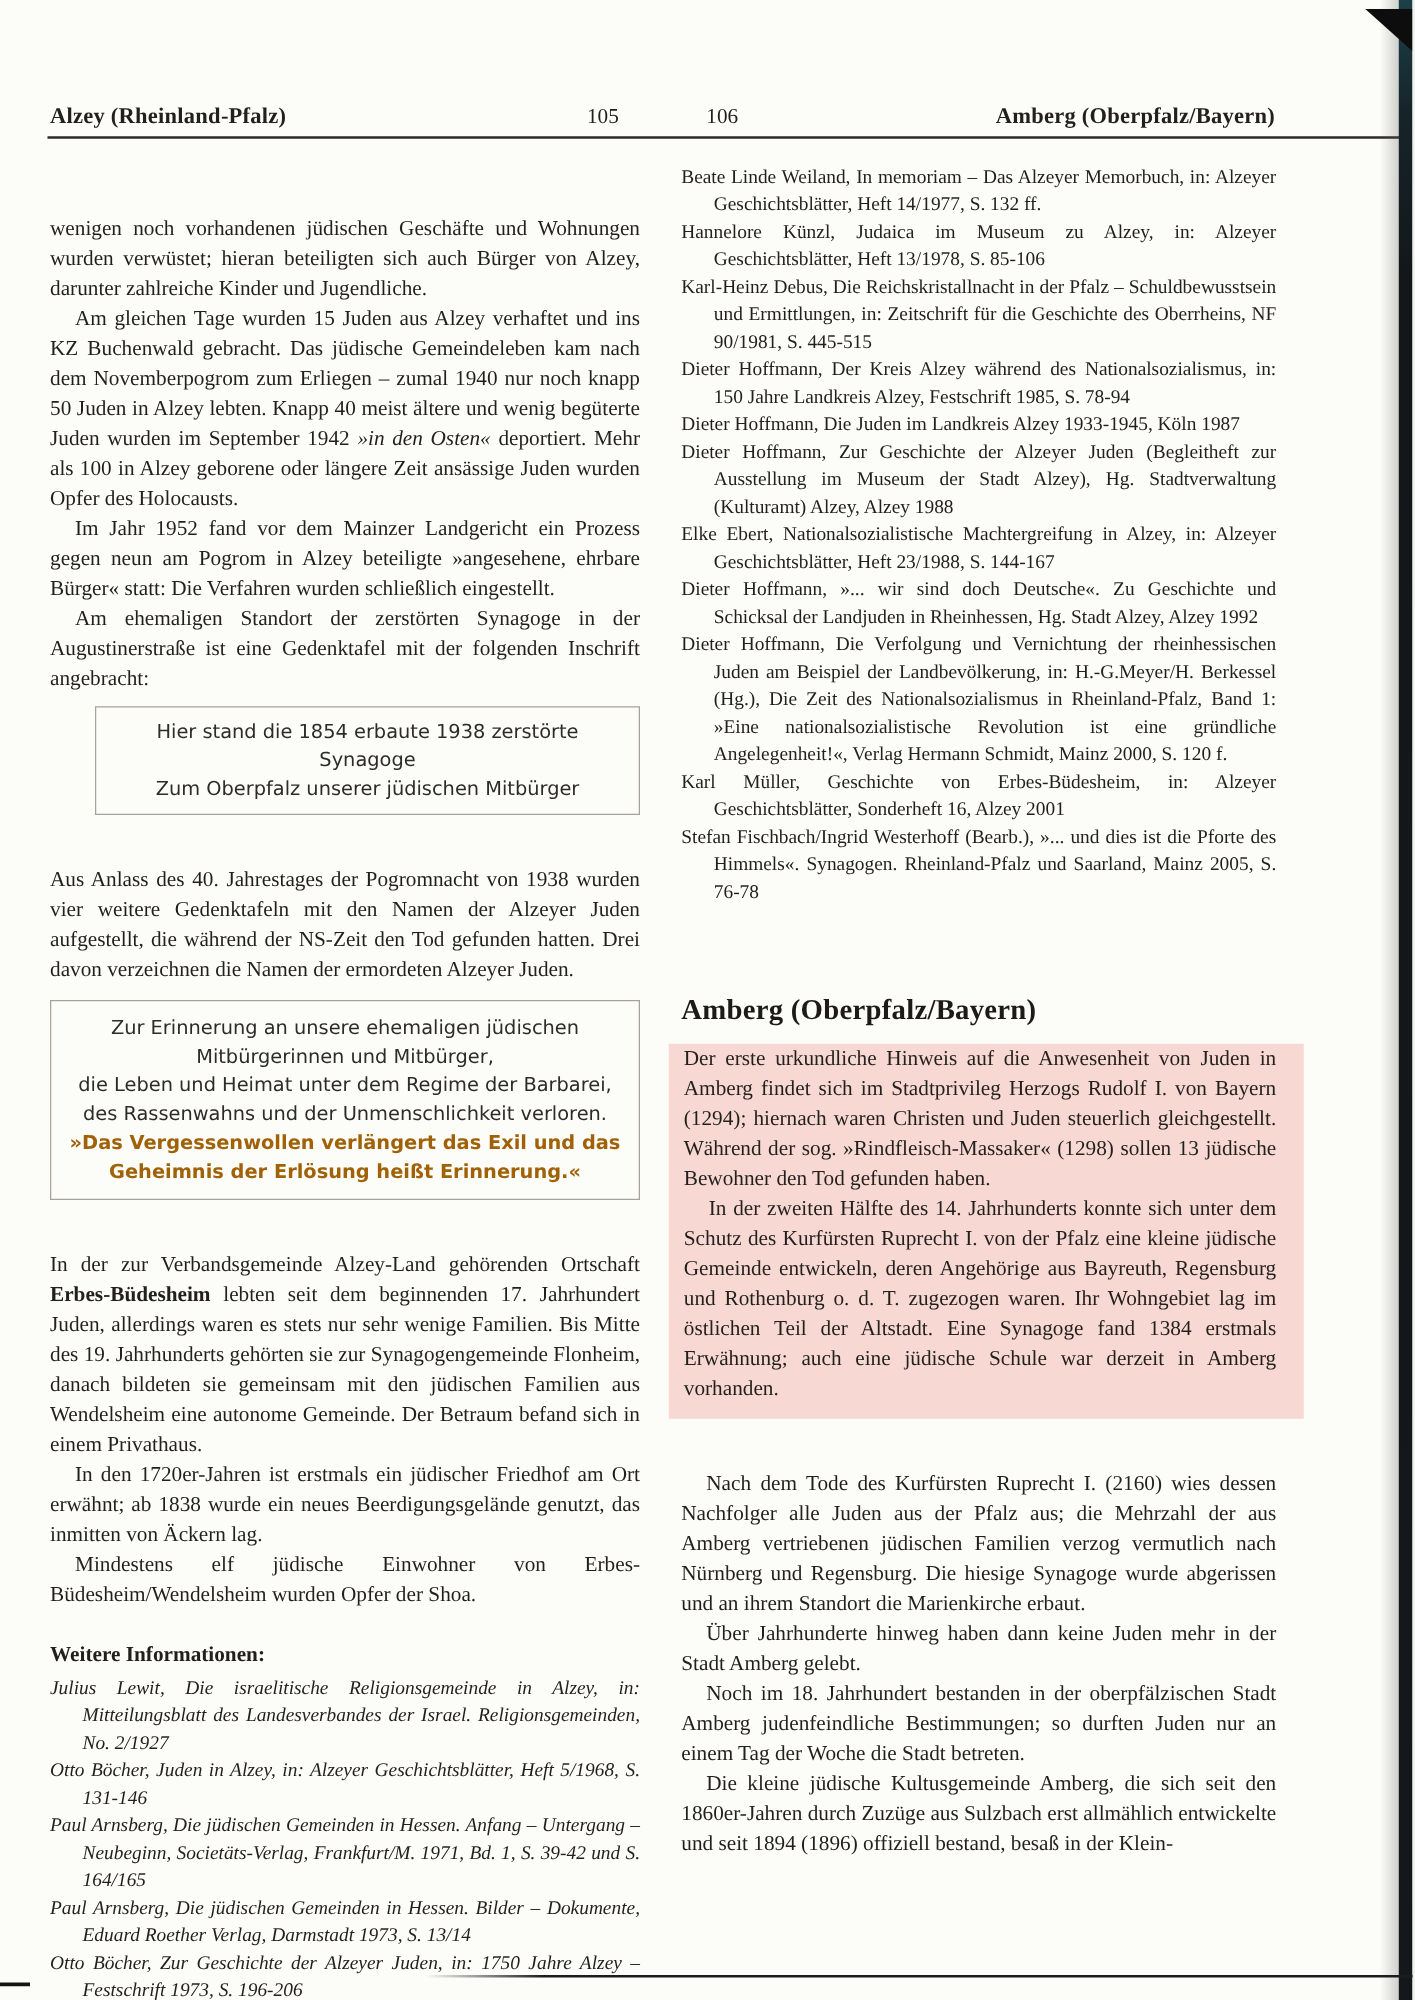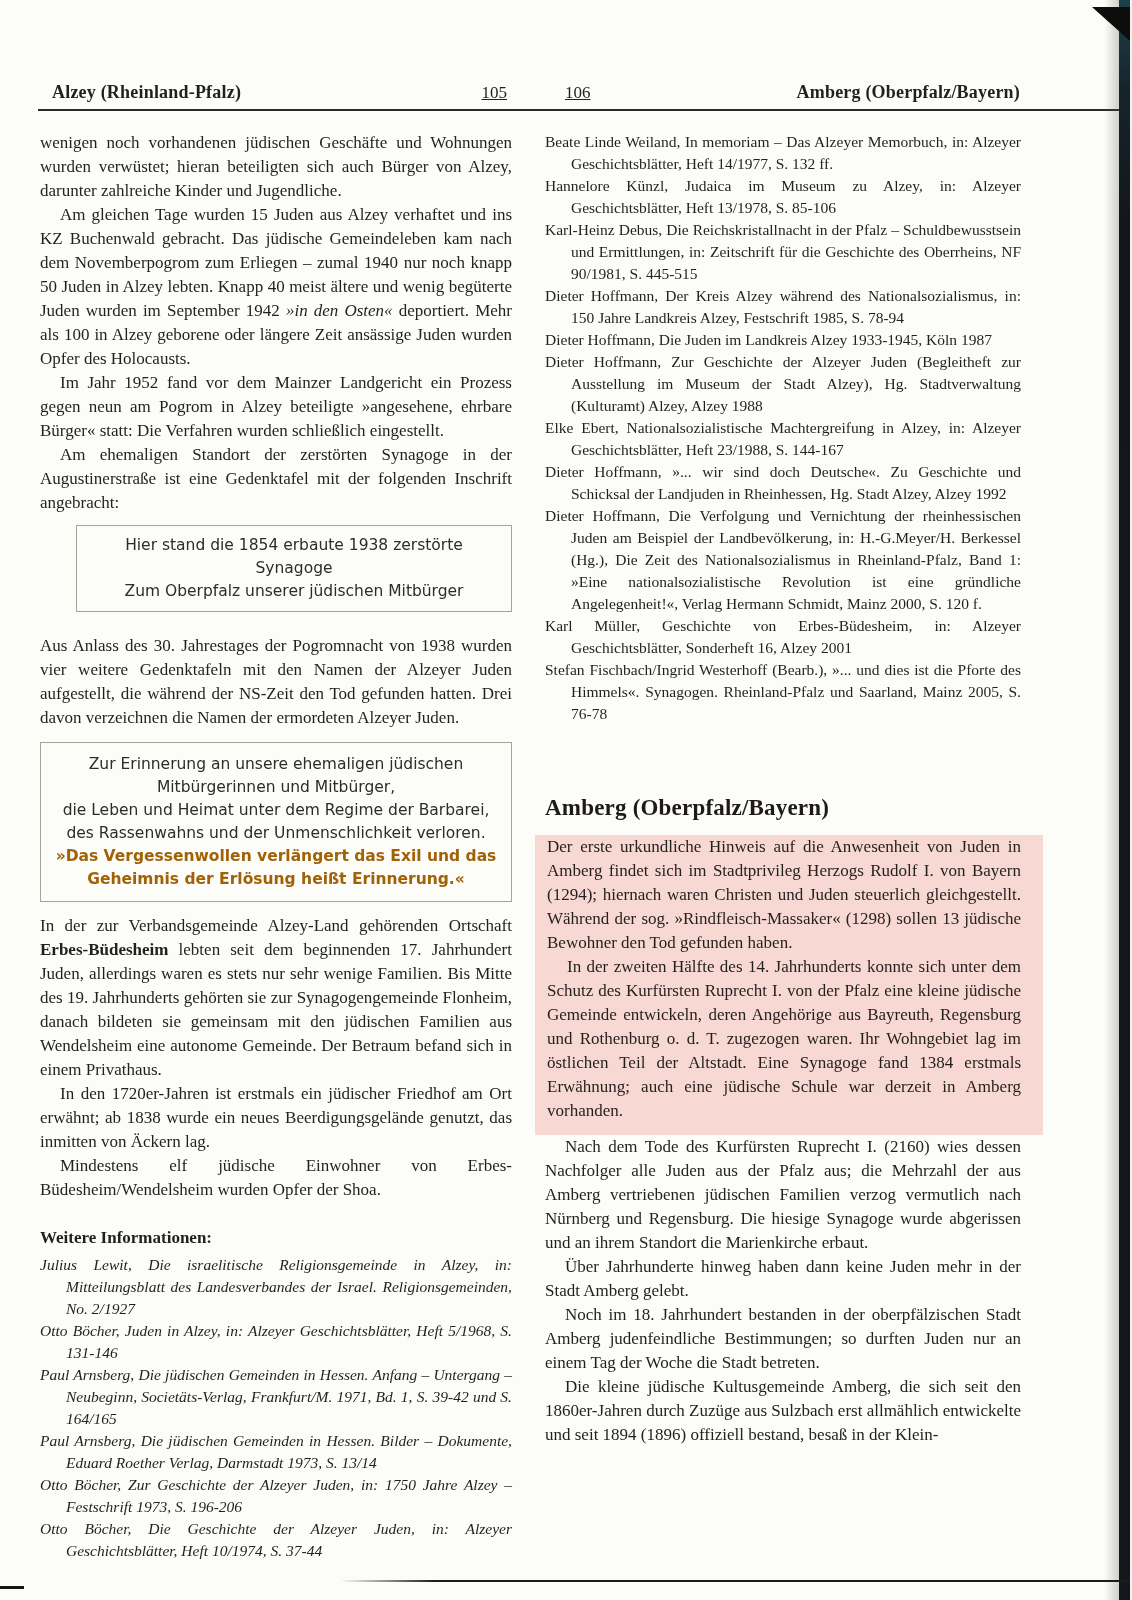--- a/index.html
+++ b/index.html
@@ -4,34 +4,34 @@
 <style>
   html,body{margin:0;padding:0;background:#e8e8e6;}
   .page{
     position:relative;width:1132px;height:1600px;margin:0 auto;
     background:#fcfcf9;overflow:hidden;
     font-family:"Liberation Serif", serif;color:#221f1c;
   }
   
   .running-header{position:absolute;top:82px;display:flex;justify-content:space-between;
     align-items:baseline;font-size:18px;}
-  .rh-left{left:52px;width:455px;}
+  .rh-left{left:40px;width:455px;}
   .rh-right{left:565px;width:455px;}
   .rh-title{font-weight:bold;letter-spacing:.2px;}
-  .rh-num{font-size:17px;text-decoration:underline;}
+  .rh-num{font-size:17px;}
   .header-rule{position:absolute;left:38px;top:109px;width:1086px;height:2px;background:#2e2a26;}
 
   
   .col{position:absolute;top:131px;text-align:justify;}
   .col-left{left:40px;width:472px;font-size:17px;line-height:24px;}
   .col-right{left:545px;width:476px;font-size:15.5px;line-height:22px;}
 
   .para{margin:0;text-align:justify;}
   .para.indent{text-indent:20px;}
-  .body-text{font-size:17px;line-height:24px;}
+  .body-text{font-size:17px;line-height:24px;margin-top:40px;}
 
   
   .plaque{border:1px solid #a8a298;background:#fcfcf9;
     font-family:"DejaVu Sans", sans-serif;font-size:15.5px;line-height:23px;
     color:#2e2c29;text-align:center;}
   .plaque-1{margin:10px 0 22px 36px;padding:8px 10px;}
   .plaque-2{margin:12px 0 12px 0;padding:10px 12px;}
   .plaque-line{text-align:center;}
   .plaque-line.bold{font-weight:bold;color:#a16207;}
 
@@ -79,21 +79,21 @@
         <p class="para"><span>wenigen noch vorhandenen jüdischen Geschäfte und Wohnungen wurden verwüstet; hieran beteiligten sich auch Bürger von Alzey, darunter zahlreiche Kinder und Jugendliche.</span></p>
         <p class="para indent"><span>Am gleichen Tage wurden 15 Juden aus Alzey verhaftet und ins KZ Buchenwald gebracht. Das jüdische Gemeindeleben kam nach dem Novemberpogrom zum Erliegen – zumal 1940 nur noch knapp 50 Juden in Alzey lebten. Knapp 40 meist ältere und wenig begüterte Juden wurden im September 1942 </span><span style="font-style: italic;">»in den Osten«</span><span> deportiert. Mehr als 100 in Alzey geborene oder längere Zeit ansässige Juden wurden Opfer des Holocausts.</span></p>
         <p class="para indent"><span>Im Jahr 1952 fand vor dem Mainzer Landgericht ein Prozess gegen neun am Pogrom in Alzey beteiligte »angesehene, ehrbare Bürger« statt: Die Verfahren wurden schließlich eingestellt.</span></p>
         <p class="para indent"><span>Am ehemaligen Standort der zerstörten Synagoge in der Augustinerstraße ist eine Gedenktafel mit der folgenden Inschrift angebracht:</span></p>
       </div>
     <div class="plaque plaque-1">
         <div class="plaque-line">Hier stand die 1854 erbaute 1938 zerstörte Synagoge</div>
         <div class="plaque-line">Zum Oberpfalz unserer jüdischen Mitbürger</div>
       </div>
     <div class="body-text">
-        <p class="para"><span>Aus Anlass des 30. Jahrestages der Pogromnacht von 1938 wurden vier weitere Gedenktafeln mit den Namen der Alzeyer Juden aufgestellt, die während der NS-Zeit den Tod gefunden hatten. Drei davon verzeichnen die Namen der ermordeten Alzeyer Juden.</span></p>
+        <p class="para"><span>Aus Anlass des 40. Jahrestages der Pogromnacht von 1938 wurden vier weitere Gedenktafeln mit den Namen der Alzeyer Juden aufgestellt, die während der NS-Zeit den Tod gefunden hatten. Drei davon verzeichnen die Namen der ermordeten Alzeyer Juden.</span></p>
       </div>
     <div class="plaque plaque-2">
         <div class="plaque-line">Zur Erinnerung an unsere ehemaligen jüdischen Mitbürgerinnen und Mitbürger,</div>
         <div class="plaque-line">die Leben und Heimat unter dem Regime der Barbarei,</div>
         <div class="plaque-line">des Rassenwahns und der Unmenschlichkeit verloren.</div>
         <div class="plaque-line bold">»Das Vergessenwollen verlängert das Exil und das Geheimnis der Erlösung heißt Erinnerung.«</div>
       </div>
     <div class="body-text">
         <p class="para"><span>In der zur Verbandsgemeinde Alzey-Land gehörenden Ortschaft </span><span style="font-weight: bold;">Erbes-Büdesheim</span><span> lebten seit dem beginnenden 17. Jahrhundert Juden, allerdings waren es stets nur sehr wenige Familien. Bis Mitte des 19. Jahrhunderts gehörten sie zur Synagogengemeinde Flonheim, danach bildeten sie gemeinsam mit den jüdischen Familien aus Wendelsheim eine autonome Gemeinde. Der Betraum befand sich in einem Privathaus.</span></p>
         <p class="para indent"><span>In den 1720er-Jahren ist erstmals ein jüdischer Friedhof am Ort erwähnt; ab 1838 wurde ein neues Beerdigungsgelände genutzt, das inmitten von Äckern lag.</span></p>

